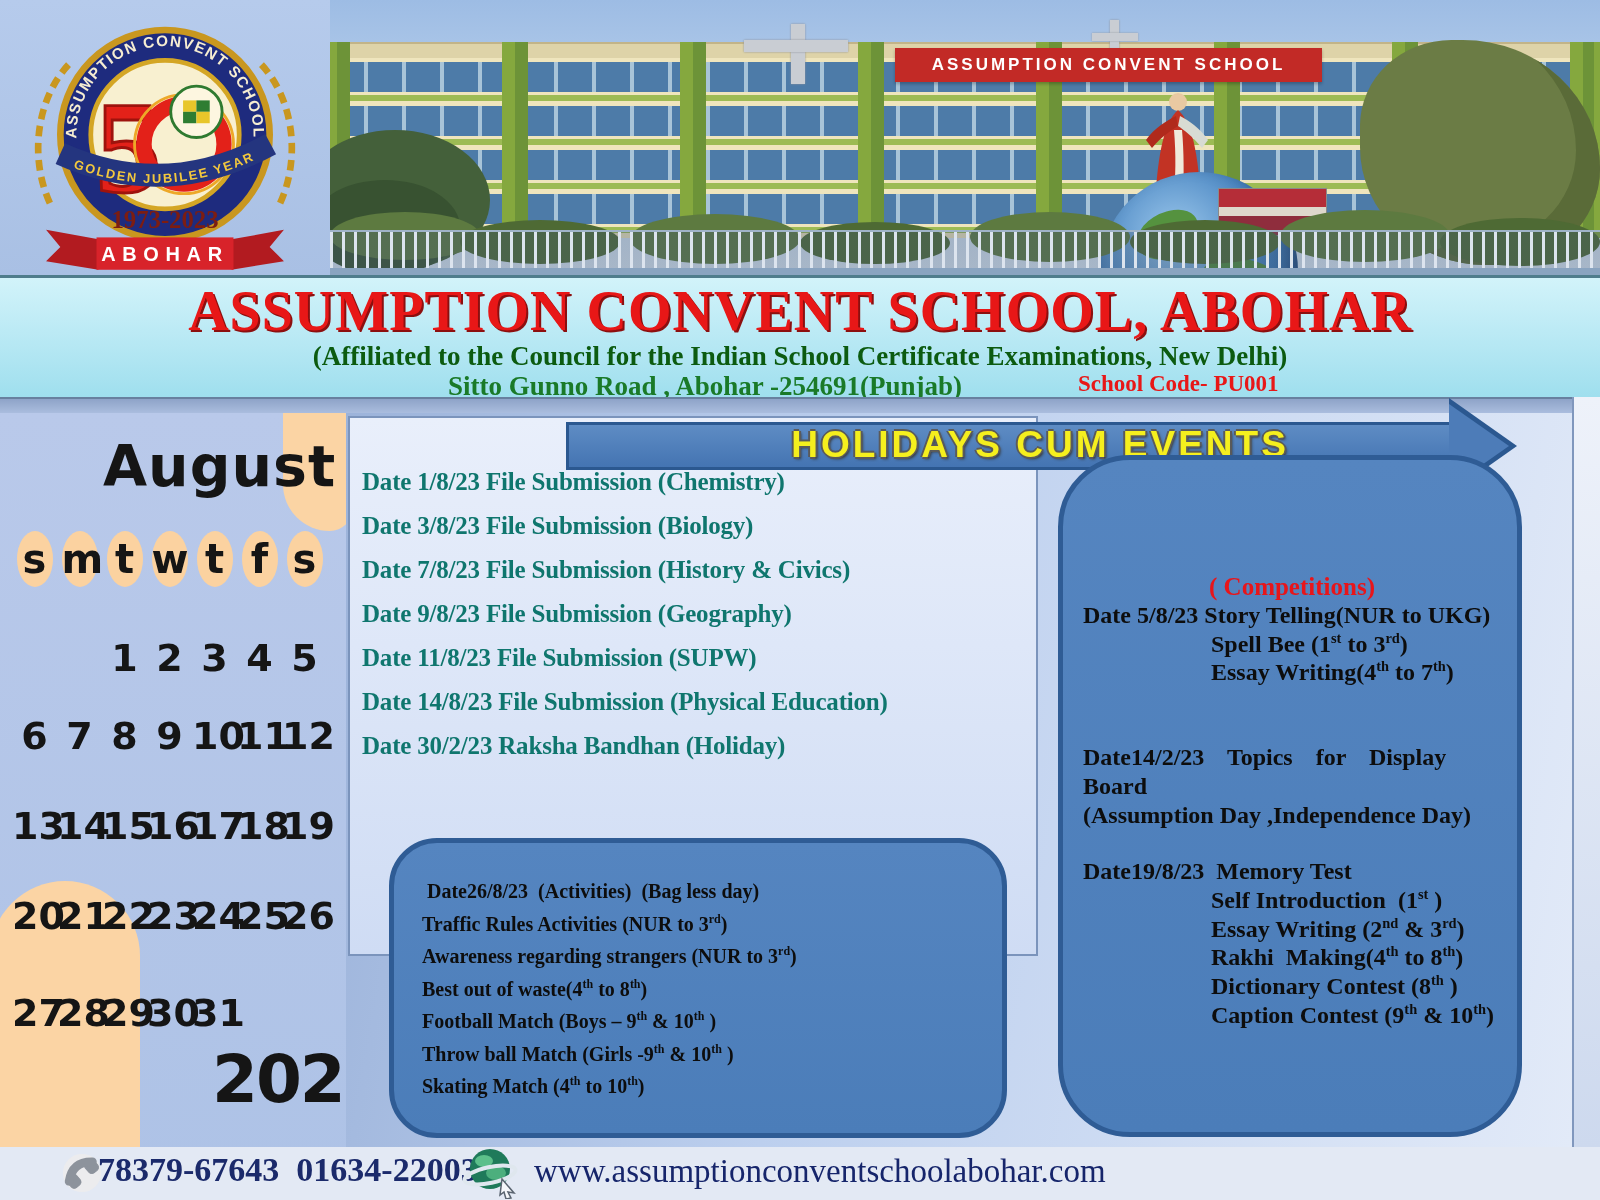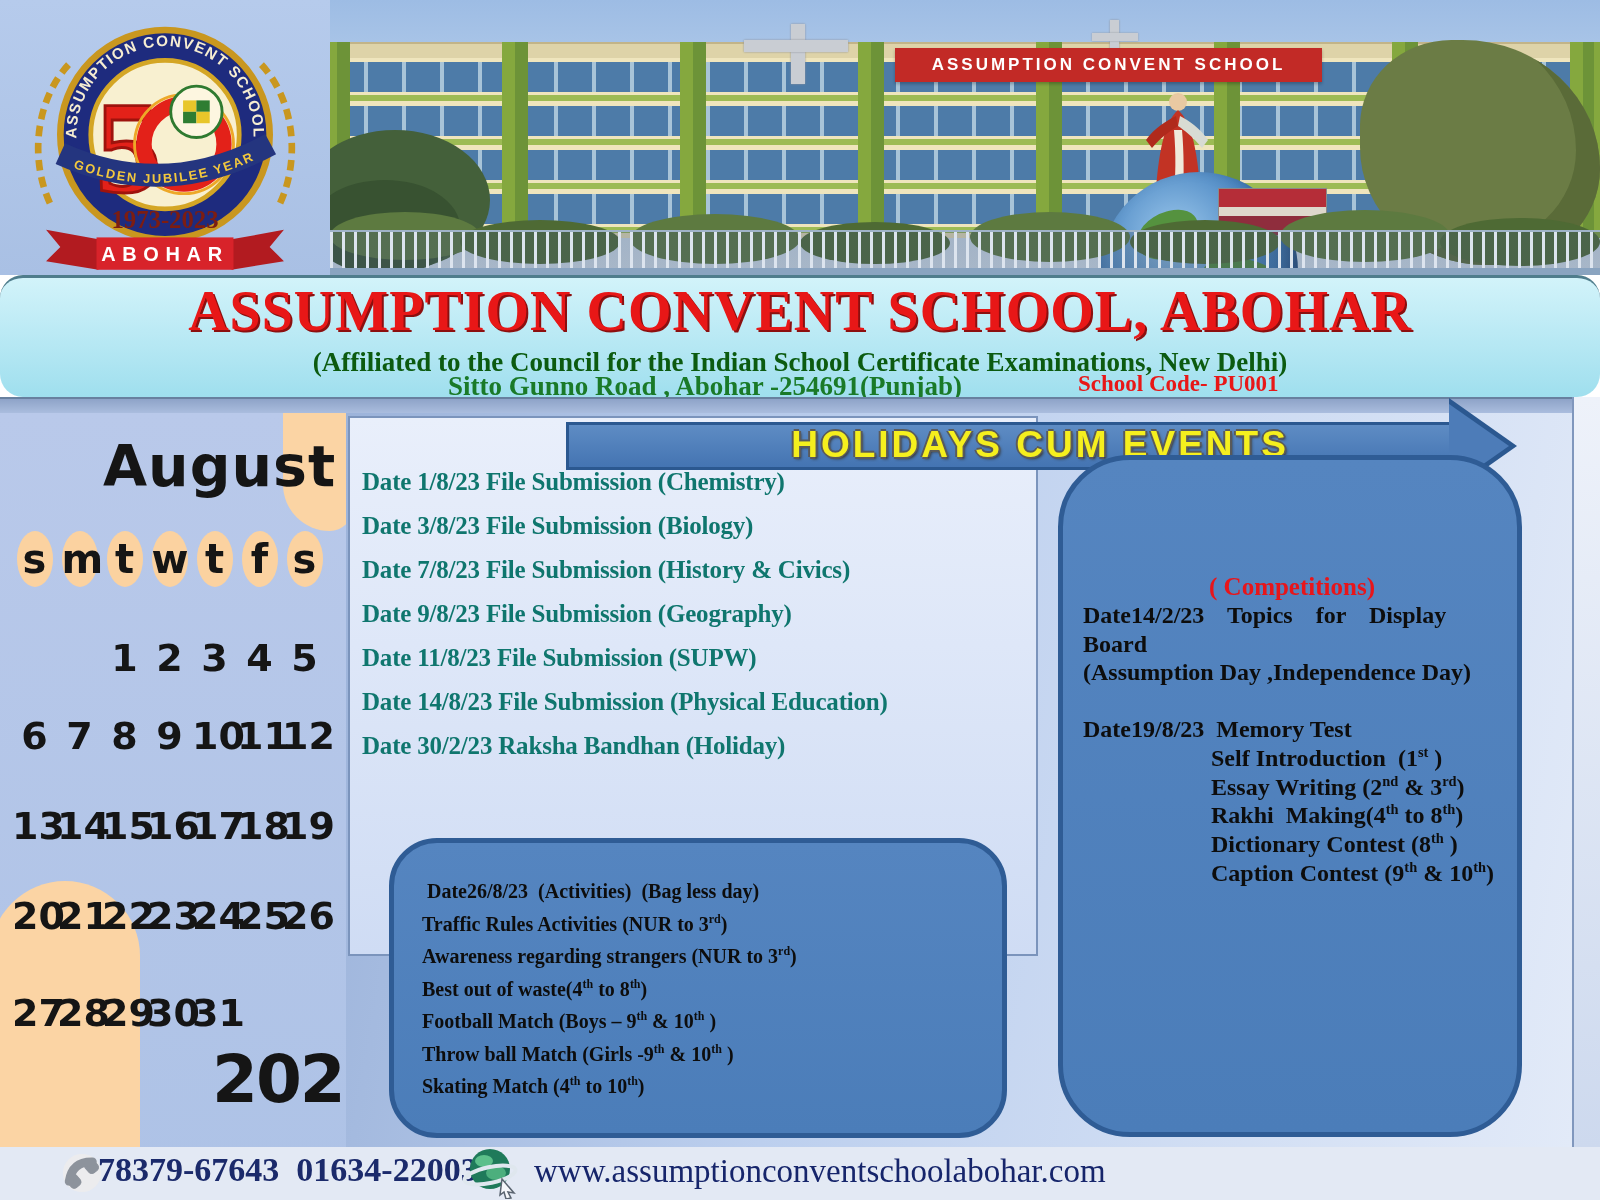--- a/index.html
+++ b/index.html
@@ -46,26 +46,26 @@
     border-radius:40% 60% 45% 55%;box-shadow:inset -24px -18px 0 #5a6b38;}
   #tree-left1{left:-30px;top:130px;width:190px;height:140px;background:#44603a;border-radius:50%;}
   #tree-left2{left:-20px;top:180px;width:150px;height:95px;background:#385231;border-radius:50%;}
   #fence{position:absolute;left:0;top:230px;width:1270px;height:40px;border-top:2px solid #9fb3c8;
     background:repeating-linear-gradient(90deg,#dce4ee 0 3px,rgba(70,90,115,.35) 3px 12px);}
   #ground{position:absolute;left:0;top:268px;width:1270px;height:7px;background:#8aa4c0;}
 
   
   #header-band{position:absolute;left:0;top:275px;width:1600px;height:122px;
     background:linear-gradient(180deg,#d2f3fa 0%,#b4e7f3 60%,#9fdfee 100%);
-    border-top:3px solid #4f7d8c;box-sizing:border-box;border-radius:23px;}
+    border-top:3px solid #4f7d8c;box-sizing:border-box;}
   #school-title{position:absolute;left:0;right:0;top:1px;text-align:center;
     font-size:56px;font-weight:700;color:#e81717;letter-spacing:1px;
     text-shadow:2px 2px 0 #8c0f0f;}
   #affiliation{position:absolute;left:0;right:0;top:63px;text-align:center;
-    font-size:27px;font-weight:700;color:#0c5b10;margin-top:6px;}
+    font-size:27px;font-weight:700;color:#0c5b10;}
   #address{position:absolute;left:448px;top:93px;font-size:27px;font-weight:700;color:#1a7a28;}
   #school-code{position:absolute;left:1078px;top:93px;font-size:23px;font-weight:700;color:#e81717;}
   .cross{position:absolute;width:58px;height:96px;filter:drop-shadow(0 0 10px rgba(255,255,255,.95));}
   .cross::before{content:'';position:absolute;left:24px;top:0;width:11px;height:96px;border-radius:6px;
     background:linear-gradient(90deg,#7e1d0e,#d24a20,#7e1d0e);}
   .cross::after{content:'';position:absolute;left:2px;top:24px;width:54px;height:10px;border-radius:6px;
     background:linear-gradient(180deg,#7e1d0e,#d24a20,#7e1d0e);}
   .cross .dot{position:absolute;left:23px;top:21px;width:13px;height:13px;border-radius:50%;
     background:radial-gradient(circle,#ffe27a,#d99b16);}
   #cross-left{left:78px;top:288px;} #cross-right{left:1438px;top:288px;}
@@ -275,20 +275,25 @@
       <div class="act-line">Awareness regarding strangers (NUR to 3<sup>rd</sup>)</div>
       <div class="act-line">Best out of waste(4<sup>th</sup> to 8<sup>th</sup>)</div>
       <div class="act-line">Football Match (Boys – 9<sup>th</sup> &amp; 10<sup>th</sup> )</div>
       <div class="act-line">Throw ball Match (Girls -9<sup>th</sup> &amp; 10<sup>th</sup> )</div>
       <div class="act-line">Skating Match (4<sup>th</sup> to 10<sup>th</sup>)</div>
     </div>
 
   <div id="right-panel" class="blue-box">
     <div id="comp-title">( Competitions)</div>
     <div id="comp-blocks">
+        <div class="comp-block comp-block-0">
+          <div class="comp-line">Date 5/8/23 Story Telling(NUR to UKG)</div>
+          <div class="comp-line indent">Spell Bee (1<sup>st</sup> to 3<sup>rd</sup>)</div>
+          <div class="comp-line indent">Essay Writing(4<sup>th</sup> to 7<sup>th</sup>)</div>
+        </div>
         <div class="comp-block comp-block-1">
           <div class="comp-line wide">Date14/2/23 Topics for Display Board</div>
           <div class="comp-line">(Assumption Day ,Independence Day)</div>
         </div>
         <div class="comp-block comp-block-2">
           <div class="comp-line">Date19/8/23  Memory Test</div>
           <div class="comp-line indent">Self Introduction  (1<sup>st</sup> )</div>
           <div class="comp-line indent">Essay Writing (2<sup>nd</sup> &amp; 3<sup>rd</sup>)</div>
           <div class="comp-line indent">Rakhi  Making(4<sup>th</sup> to 8<sup>th</sup>)</div>
           <div class="comp-line indent">Dictionary Contest (8<sup>th</sup> )</div>

